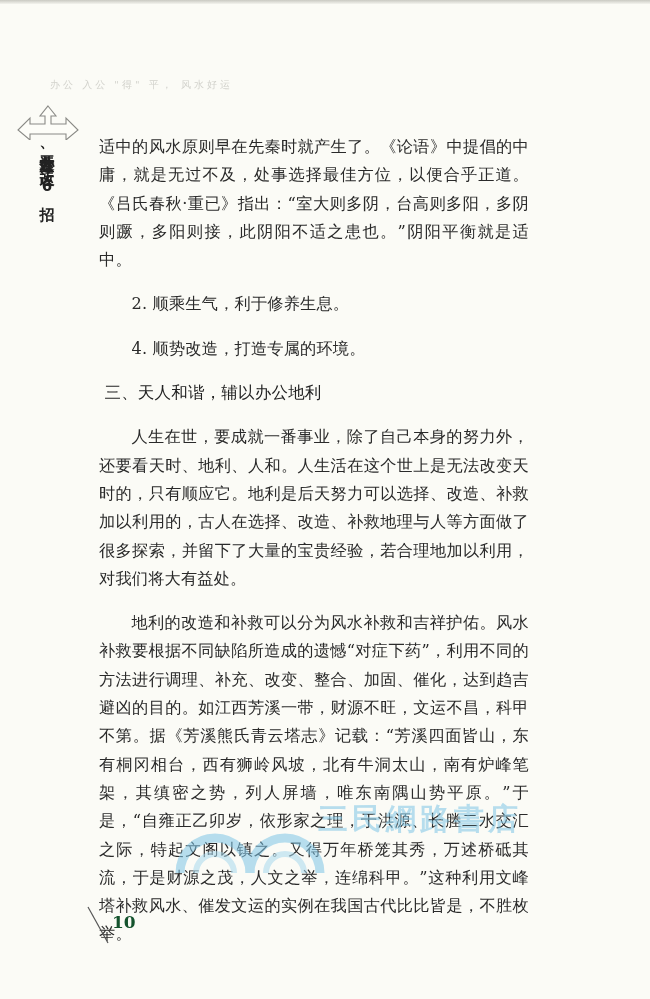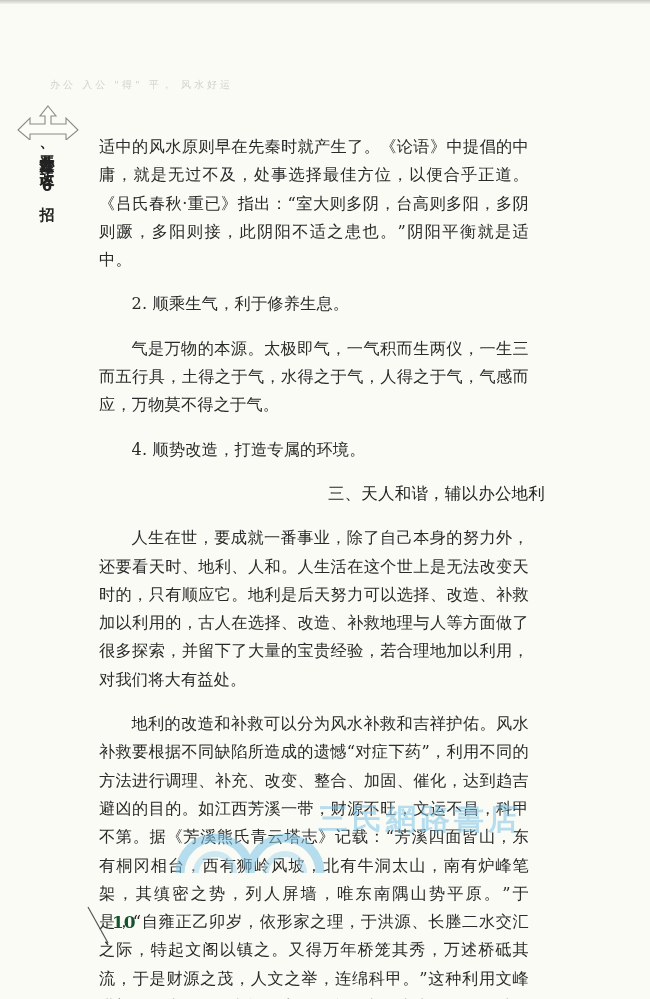--- a/index.html
+++ b/index.html
@@ -30,21 +30,21 @@
     }
     .body-text {
       position: absolute; left: 83px; top: 117px; width: 462px;
       font-size: 16.2px; line-height: 28.3px;
       letter-spacing: 0.2px;
     }
     .p { margin: 16px; text-align: justify; }
     .indent { text-indent: 2em; }
     .section-heading {
       margin: 8px 0 6px 0; text-indent: 1.3em; font-size: 16.5px;
-      font-family: "DejaVu Sans", sans-serif; font-weight: normal; color: #222; text-align: right;
+      font-family: "DejaVu Sans", sans-serif; font-weight: normal; color: #222;
     }
     .watermark {
       position: absolute; left: 170px; top: 795px; width: 400px; height: 80px;
       pointer-events: none; opacity: 0.55;
     }
     .wm-text {
       position: absolute; left: 148px; top: 4px; font-size: 30px;
       font-family: "DejaVu Sans", sans-serif; color: #7fc6e6; letter-spacing: 4px;
       font-weight: bold;
     }
@@ -67,21 +67,20 @@
     <svg width="64" height="36" viewBox="0 0 64 36">
       <path d="M32 2 L40 12 L35 12 L35 20 L50 20 L50 14 L62 26 L50 36 L50 30 L14 30 L14 36 L2 26 L14 14 L14 20 L29 20 L29 12 L24 12 Z" fill="#fdfdf8" stroke="#8a8a86" stroke-width="1.1"></path>
     </svg>
   </span>
   <div class="side-title">办公室开运、改运46招</div>
 </div>
 
 <div class="body-text">
   <p class="p">适中的风水原则早在先秦时就产生了。《论语》中提倡的中庸，就是无过不及，处事选择最佳方位，以便合乎正道。《吕氏春秋·重已》指出：“室大则多阴，台高则多阳，多阴则蹶，多阳则接，此阴阳不适之患也。”阴阳平衡就是适中。</p>
   <p class="p indent">2. 顺乘生气，利于修养生息。</p>
-  <p class="p indent">气是万物的本源。太极即气，一气积而生两仪，一生三而五行具，土得之于气，水得之于气，人得之于气，气感而应，万物莫不得之于气。</p>
   <p class="p indent">4. 顺势改造，打造专属的环境。</p>
   <h3 class="section-heading">三、天人和谐，辅以办公地利</h3>
   <p class="p indent">人生在世，要成就一番事业，除了自己本身的努力外，还要看天时、地利、人和。人生活在这个世上是无法改变天时的，只有顺应它。地利是后天努力可以选择、改造、补救加以利用的，古人在选择、改造、补救地理与人等方面做了很多探索，并留下了大量的宝贵经验，若合理地加以利用，对我们将大有益处。</p>
   <p class="p indent">地利的改造和补救可以分为风水补救和吉祥护佑。风水补救要根据不同缺陷所造成的遗憾“对症下药”，利用不同的方法进行调理、补充、改变、整合、加固、催化，达到趋吉避凶的目的。如江西芳溪一带，财源不旺，文运不昌，科甲不第。据《芳溪熊氏青云塔志》记载：“芳溪四面皆山，东有桐冈相台，西有狮岭风坡，北有牛洞太山，南有炉峰笔架，其缜密之势，列人屏墙，唯东南隅山势平原。”于是，“自雍正乙卯岁，依形家之理，于洪源、长塍二水交汇之际，特起文阁以镇之。又得万年桥笼其秀，万述桥砥其流，于是财源之茂，人文之举，连绵科甲。”这种利用文峰塔补救风水、催发文运的实例在我国古代比比皆是，不胜枚举。</p>
 </div>
 
 <div class="watermark">
   <svg width="160" height="80" viewBox="0 0 160 80" style="position:absolute;left:0;top:0">
     <path d="M10 78 A35 35 0 0 1 80 78" fill="none" stroke="#7fc6e6" stroke-width="9"></path>
     <path d="M80 78 A35 35 0 0 1 150 78" fill="none" stroke="#7fc6e6" stroke-width="9"></path>

